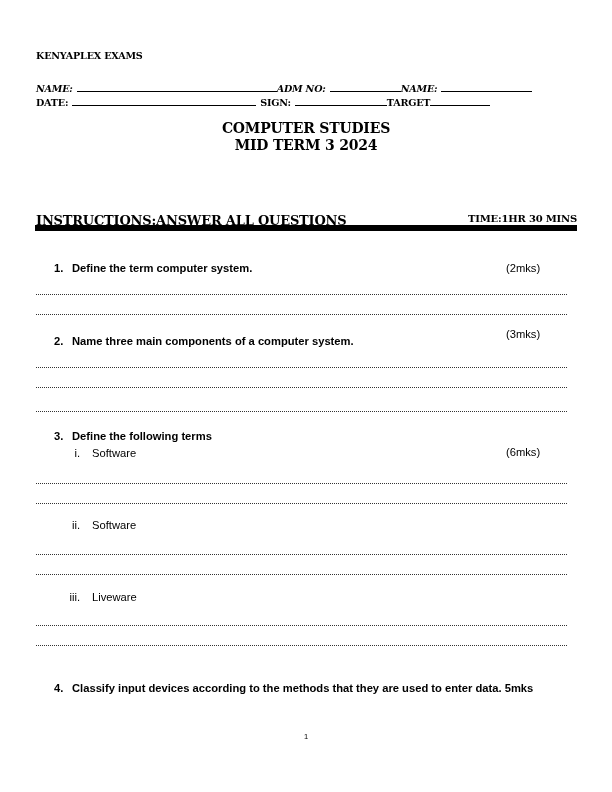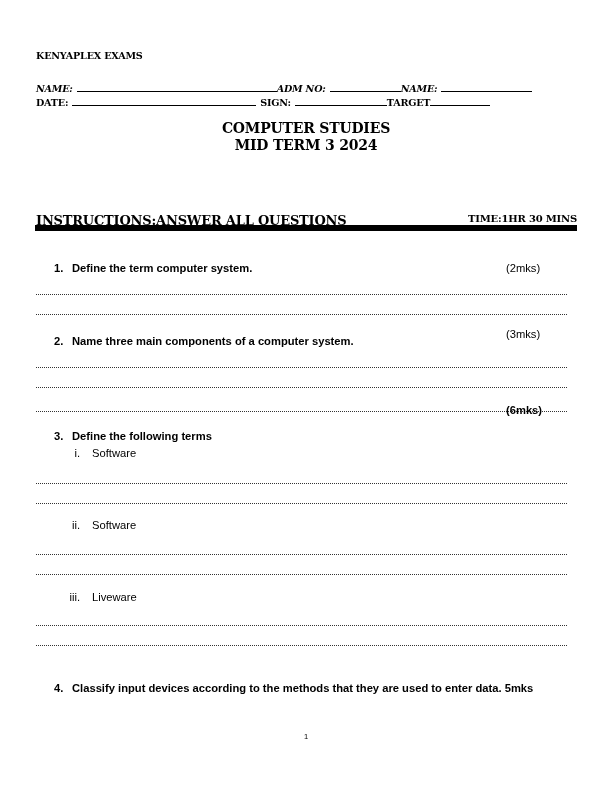--- a/index.html
+++ b/index.html
@@ -149,21 +149,21 @@
   <span class="num">2.</span><span>Name three main components of a computer system.</span>
 </div>
 <div class="marks" style="top:320px;margin-top:8px;">(3mks)</div>
 <div class="dots" style="top:367px;"></div>
 <div class="dots" style="top:387px;"></div>
 <div class="dots" style="top:411px;"></div>
 
 <div class="q" style="top:430px;">
   <span class="num">3.</span><span>Define the following terms</span>
 </div>
-<div class="marks" style="top:404px;font-weight:bold;">(6mks)</div>
+<div class="marks" style="top:446px;">(6mks)</div>
 
 <div class="sub" style="left:52px;top:447px;">
   <span class="roman">i.</span><span>Software</span>
 </div>
 <div class="dots" style="top:483px;"></div>
 <div class="dots" style="top:503px;"></div>
 
 <div class="sub" style="left:52px;top:519px;">
   <span class="roman">ii.</span><span>Software</span>
 </div>

